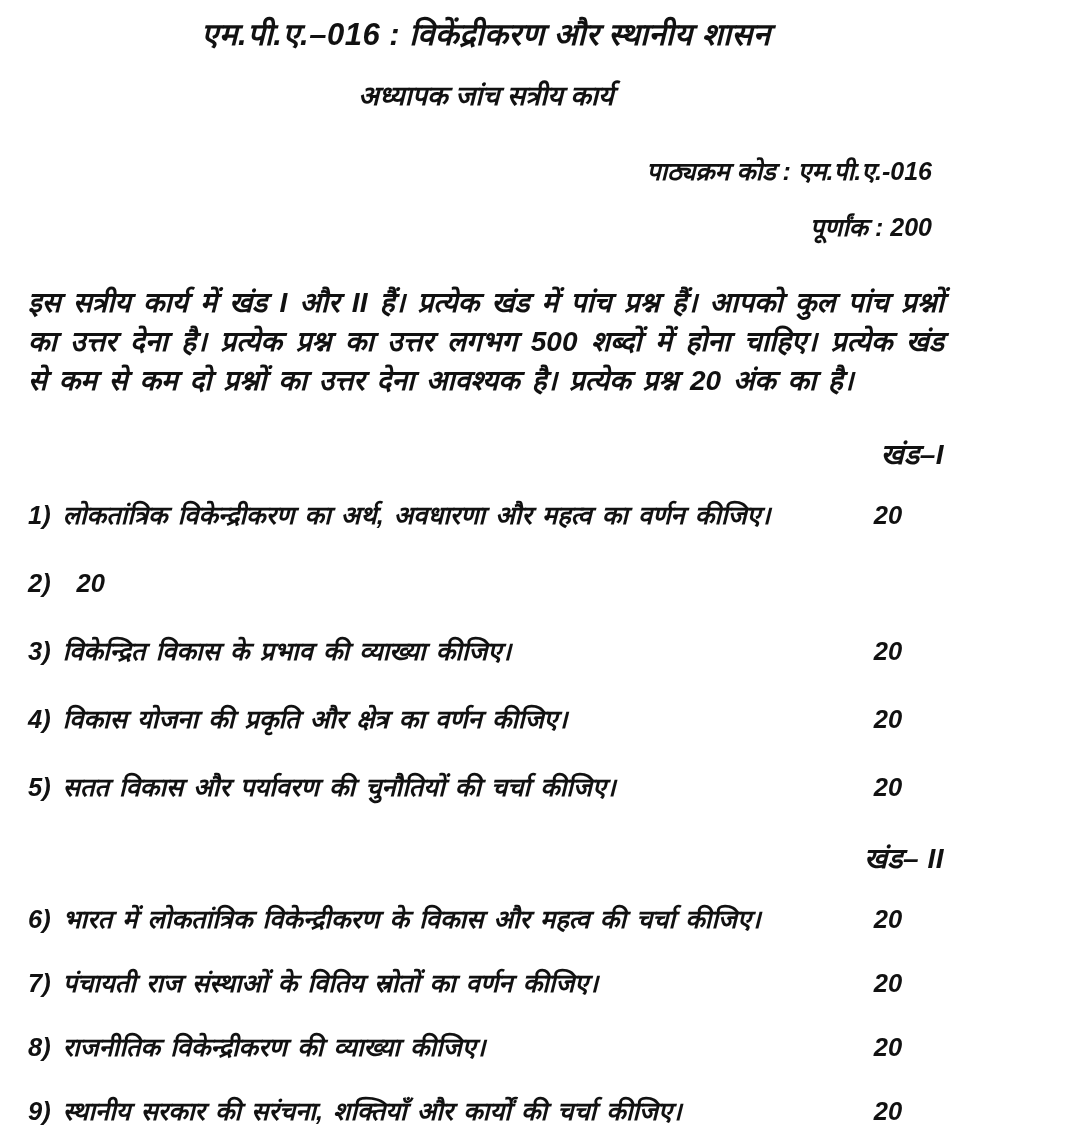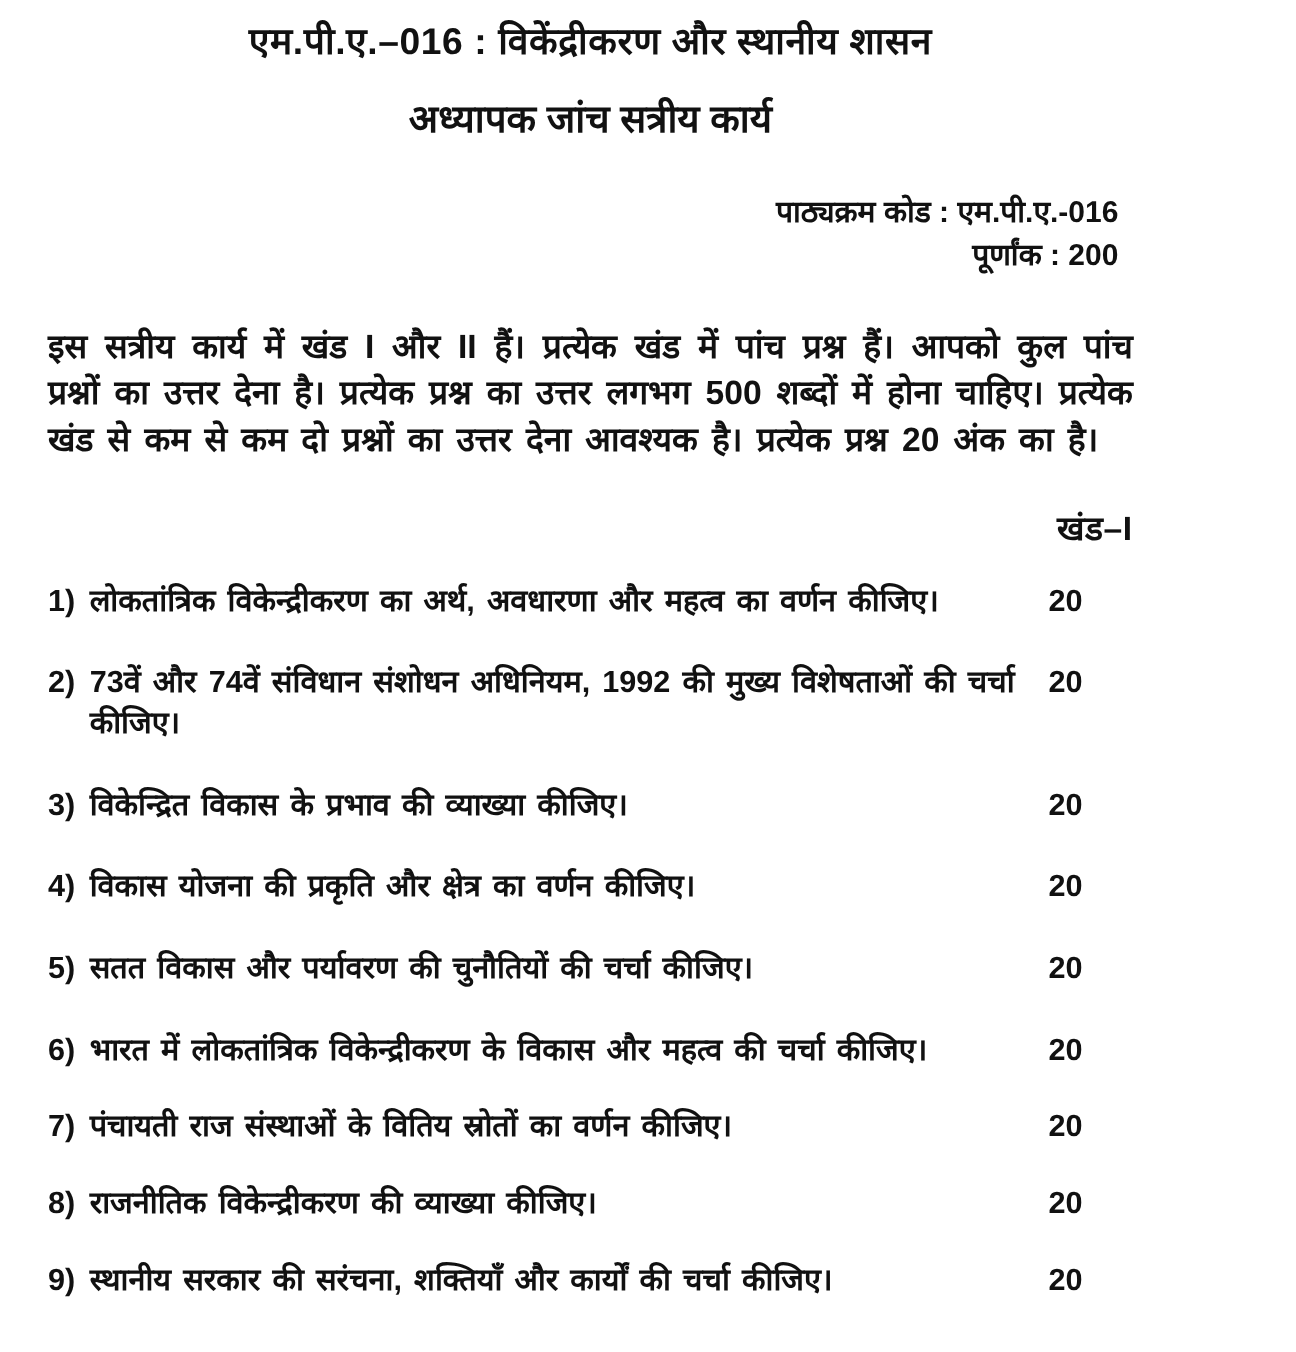--- a/index.html
+++ b/index.html
@@ -13,42 +13,43 @@
     font-family: "Liberation Sans", "DejaVu Sans", sans-serif;
     color: #111111;
     font-weight: bold;
     box-sizing: border-box;
     overflow: hidden;
   }
   .page {
     width: 972px;
     height: 1127px;
     box-sizing: border-box;
-    padding: 8px 28px 10px 40px;
+    padding: 8px 28px 10px 28px;
     background: #ffffff;
+    font-style: italic;
   }
   .doc-title {
     text-align: center;
     font-size: 31px;
     margin-top: 4px;
     letter-spacing: 0.5px;
   }
   .doc-subtitle {
     text-align: center;
-    font-size: 32px;
+    font-size: 27px;
     margin-top: 22px;
   }
   .meta-block {
     margin-top: 40px;
     text-align: right;
     font-size: 25px;
     line-height: 36px;
     padding-right: 12px;
   }
-  .meta-line { white-space: nowrap; }
+  .meta-line { white-space: nowrap; margin-top: 20px; }
   .instructions {
     margin-top: 38px;
     font-size: 28px;
     line-height: 39px;
     text-align: justify;
     word-spacing: 4px;
   }
   .section-heading {
     text-align: right;
     font-size: 28px;
@@ -99,41 +100,41 @@
   <div class="section section-1">
     <div class="section-heading">खंड–I</div>
 
     <div class="question-row">
       <span class="q-num">1)</span>
       <span class="q-text">लोकतांत्रिक विकेन्द्रीकरण का अर्थ, अवधारणा और महत्व का वर्णन कीजिए।</span>
       <span class="q-marks">20</span>
     </div>
     <div class="question-row">
       <span class="q-num">2)</span>
-      <span class="q-text">73वें और 74वें संविधान संशोधन अधिनियम, 1992 की मुख्य विशेषताओं की चर्चा कीजिए।</span>
       <span class="q-marks">20</span>
     </div>
     <div class="question-row">
       <span class="q-num">3)</span>
       <span class="q-text">विकेन्द्रित विकास के प्रभाव की व्याख्या कीजिए।</span>
       <span class="q-marks">20</span>
     </div>
     <div class="question-row">
       <span class="q-num">4)</span>
       <span class="q-text">विकास योजना की प्रकृति और क्षेत्र का वर्णन कीजिए।</span>
       <span class="q-marks">20</span>
     </div>
     <div class="question-row">
       <span class="q-num">5)</span>
       <span class="q-text">सतत विकास और पर्यावरण की चुनौतियों की चर्चा कीजिए।</span>
       <span class="q-marks">20</span>
     </div>
   </div>
 
   <div class="section section-2">
+    <div class="section-heading">खंड– II</div>
 
     <div class="question-row">
       <span class="q-num">6)</span>
       <span class="q-text">भारत में लोकतांत्रिक विकेन्द्रीकरण के विकास और महत्व की चर्चा कीजिए।</span>
       <span class="q-marks">20</span>
     </div>
     <div class="question-row">
       <span class="q-num">7)</span>
       <span class="q-text">पंचायती राज संस्थाओं के वितिय स्रोतों का वर्णन कीजिए।</span>
       <span class="q-marks">20</span>

